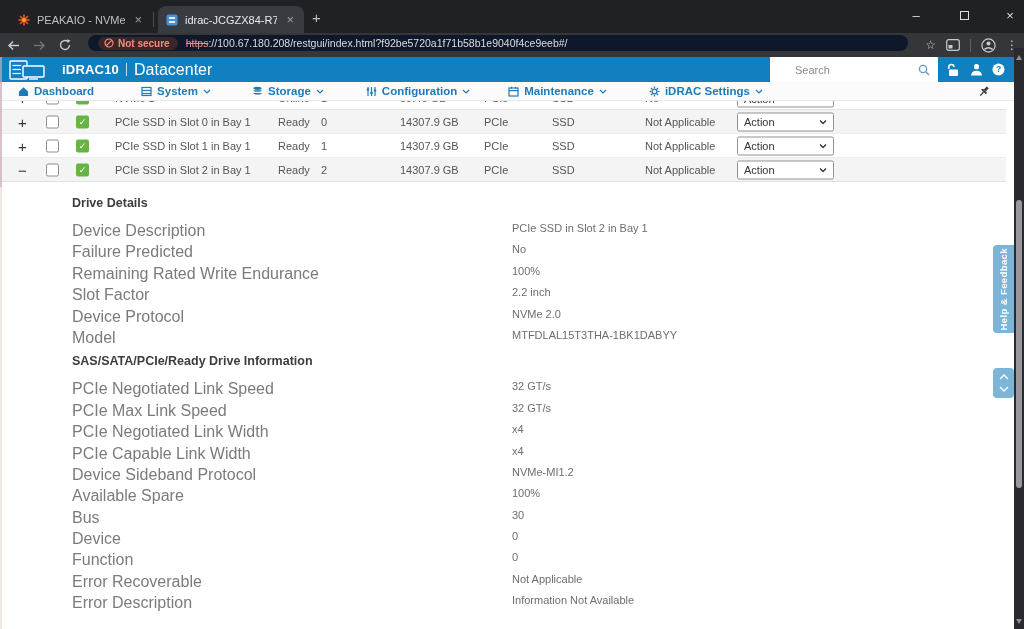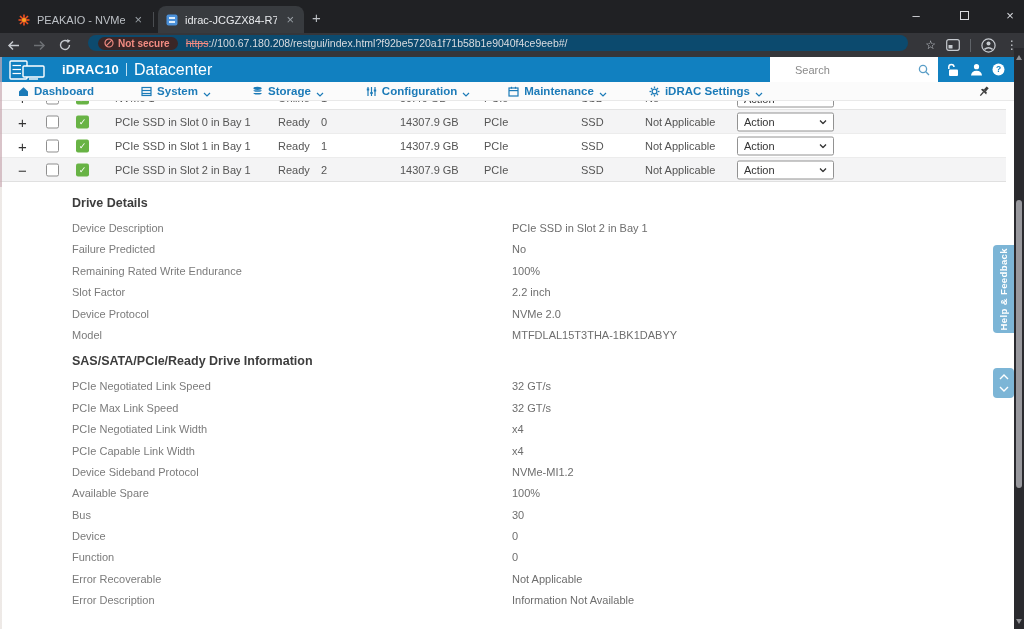--- a/index.html
+++ b/index.html
@@ -18,21 +18,21 @@
   .tabtitle{white-space:nowrap;overflow:hidden;flex:1;}
   .tabclose{font-size:13px;color:#9aa0a6;padding:0 2px;}
   .newtab{position:absolute;left:312px;top:9px;font-size:15px;color:#bdc1c6;line-height:18px;}
   .tabsep{position:absolute;left:153px;top:12px;width:1px;height:15px;background:#4a4d51;}
   .winbtn{position:absolute;top:0;width:40px;height:30px;display:flex;align-items:center;justify-content:center;color:#dadce0;font-size:13px;}
   .winbtn.min{left:896px;} .winbtn.max{left:944px;} .winbtn.cls{left:990px;}
   .maxbox{width:9px;height:9px;border:1.2px solid #dadce0;}
 
   .toolbar{position:absolute;left:0;top:33px;width:1024px;height:24px;background:#35363a;display:flex;align-items:center;}
   .navbtn{width:26px;display:flex;justify-content:center;align-items:center;}
-  .urlbar{position:absolute;left:88px;top:2px;width:820px;height:16px;background:#0c4a6e;border-radius:10px;
+  .urlbar{position:absolute;left:88px;top:2px;width:820px;height:16px;background:#0f172a;border-radius:10px;
           display:flex;align-items:center;padding:0 10px;gap:8px;}
   .notsecure{display:flex;align-items:center;gap:4px;background:#3a2627;border-radius:8px;padding:1px 8px 1px 6px;
              color:#f28b82;font-size:10px;font-weight:bold;}
   .urltext{font-size:10.5px;color:#dadce0;white-space:nowrap;overflow:hidden;}
   .urltext .scheme{color:#f28b82;text-decoration:line-through;}
   .tool-right{position:absolute;right:6px;top:33px;height:24px;display:flex;align-items:center;gap:10px;}
   .tsep{width:1px;height:13px;background:#5f6368;}
   .star{color:#c7cbd0;font-size:12px;}
   .dots{color:#c7cbd0;font-size:12px;letter-spacing:0;}
 
@@ -43,50 +43,50 @@
   .hdiv{width:1px;height:13px;background:#bfe0f2;margin:0 7px;}
   .lic{font-size:16px;}
   .searchbox{position:absolute;left:770px;top:0;width:168px;height:25px;background:#fff;display:flex;align-items:center;
              padding:0 8px;justify-content:space-between;}
   .searchph{font-size:11px;color:#8a8a8a;margin-left:17px;}
   .hicons{position:absolute;left:938px;top:0;width:76px;height:25px;display:flex;align-items:center;justify-content:space-evenly;}
 
   
   .navbar{position:absolute;left:0;top:82px;width:1014px;height:19px;background:#fbfbfb;border-bottom:1px solid #e9e9e9;
           display:flex;align-items:center;}
-  .navitem{display:flex;align-items:flex-end;gap:5px;font-size:11.5px;font-weight:bold;color:#1c7bb8;}
+  .navitem{display:flex;align-items:center;gap:5px;font-size:11.5px;font-weight:bold;color:#1c7bb8;}
   .ni-0{margin-left:18px;} .ni-1{margin-left:47px;} .ni-2{margin-left:41px;} .ni-3{margin-left:42px;} .ni-4{margin-left:38px;} .ni-5{margin-left:42px;}
   .pin{position:absolute;right:24px;top:3px;}
 
   
   .sliver{position:absolute;left:0;top:101px;width:1006px;height:9px;overflow:hidden;background:#fff;border-bottom:1px solid #e4e4e4;}
   .sliver .trow{top:-15px;background:#fff;}
   .tablerows{position:absolute;left:0;top:110px;width:1006px;height:72px;}
   .trow{position:absolute;left:0;width:1006px;height:24px;font-size:11px;color:#555;}
   .trow.r0{top:0;background:#f4f4f5;border-bottom:1px solid #ececec;}
   .trow.r1{top:24px;background:#fff;border-bottom:1px solid #ececec;}
   .trow.r2{top:48px;background:#f4f4f5;border-bottom:1px solid #e0e0e0;}
   .trow span{position:absolute;top:50%;transform:translateY(-50%);white-space:nowrap;}
   .c-expand{left:18px;font-size:15px;color:#333;font-weight:400;}
   .c-check{left:46px;width:13px;height:13px;border:1px solid #8f8f8f;border-radius:2px;background:#fff;}
   .c-health{left:76px;width:13px;height:13px;background:#68b345;border-radius:2px;color:#fff;font-size:9px;
             display:flex;align-items:center;justify-content:center;font-weight:bold;}
   .c-name{left:115px;} .c-state{left:278px;} .c-slot{left:321px;} .c-size{left:400px;}
-  .c-bus{left:484px;} .c-media{left:581px;} .c-hot{left:645px;}
+  .c-bus{left:484px;} .c-media{left:552px;} .c-hot{left:645px;}
   .c-action{position:absolute;left:737px;top:50%;transform:translateY(-50%);width:97px;height:19px;background:#fff;
             border:1px solid #929292;border-radius:2px;display:flex;align-items:center;justify-content:space-between;
             padding:0 6px;font-size:11px;color:#333;}
   .c-action span{position:static;transform:none;}
 
   
   .details{position:absolute;left:0;top:182px;width:1006px;height:447px;background:#fff;padding-top:14px;}
   .dheading{margin:0 0 8px 72px;font-size:12.5px;font-weight:bold;color:#3d3d3d;}
   .dheading.second{margin-top:8px;}
   .drow{position:relative;height:21.4px;}
-  .dlabel{position:absolute;left:72px;top:4px;font-size:11px;color:#7b7b7b;}
+  .dlabel{position:absolute;left:72px;top:4px;font-size:16px;color:#7b7b7b;}
   .dvalue{position:absolute;left:512px;top:4px;font-size:11px;color:#6e6e6e;}
 
   
   .helptab{position:absolute;left:993px;top:245px;width:21px;height:88px;background:#7cb5d6;border-radius:4px 0 0 4px;
            display:flex;align-items:center;justify-content:center;}
   .helptab span{writing-mode:vertical-rl;transform:rotate(180deg);color:#fff;font-size:9.5px;font-weight:bold;letter-spacing:.4px;white-space:nowrap;}
   .scrollwidget{position:absolute;left:993px;top:368px;width:21px;height:30px;background:#7cb5d6;border-radius:4px;
                 display:flex;flex-direction:column;align-items:center;justify-content:space-evenly;}
 
   

